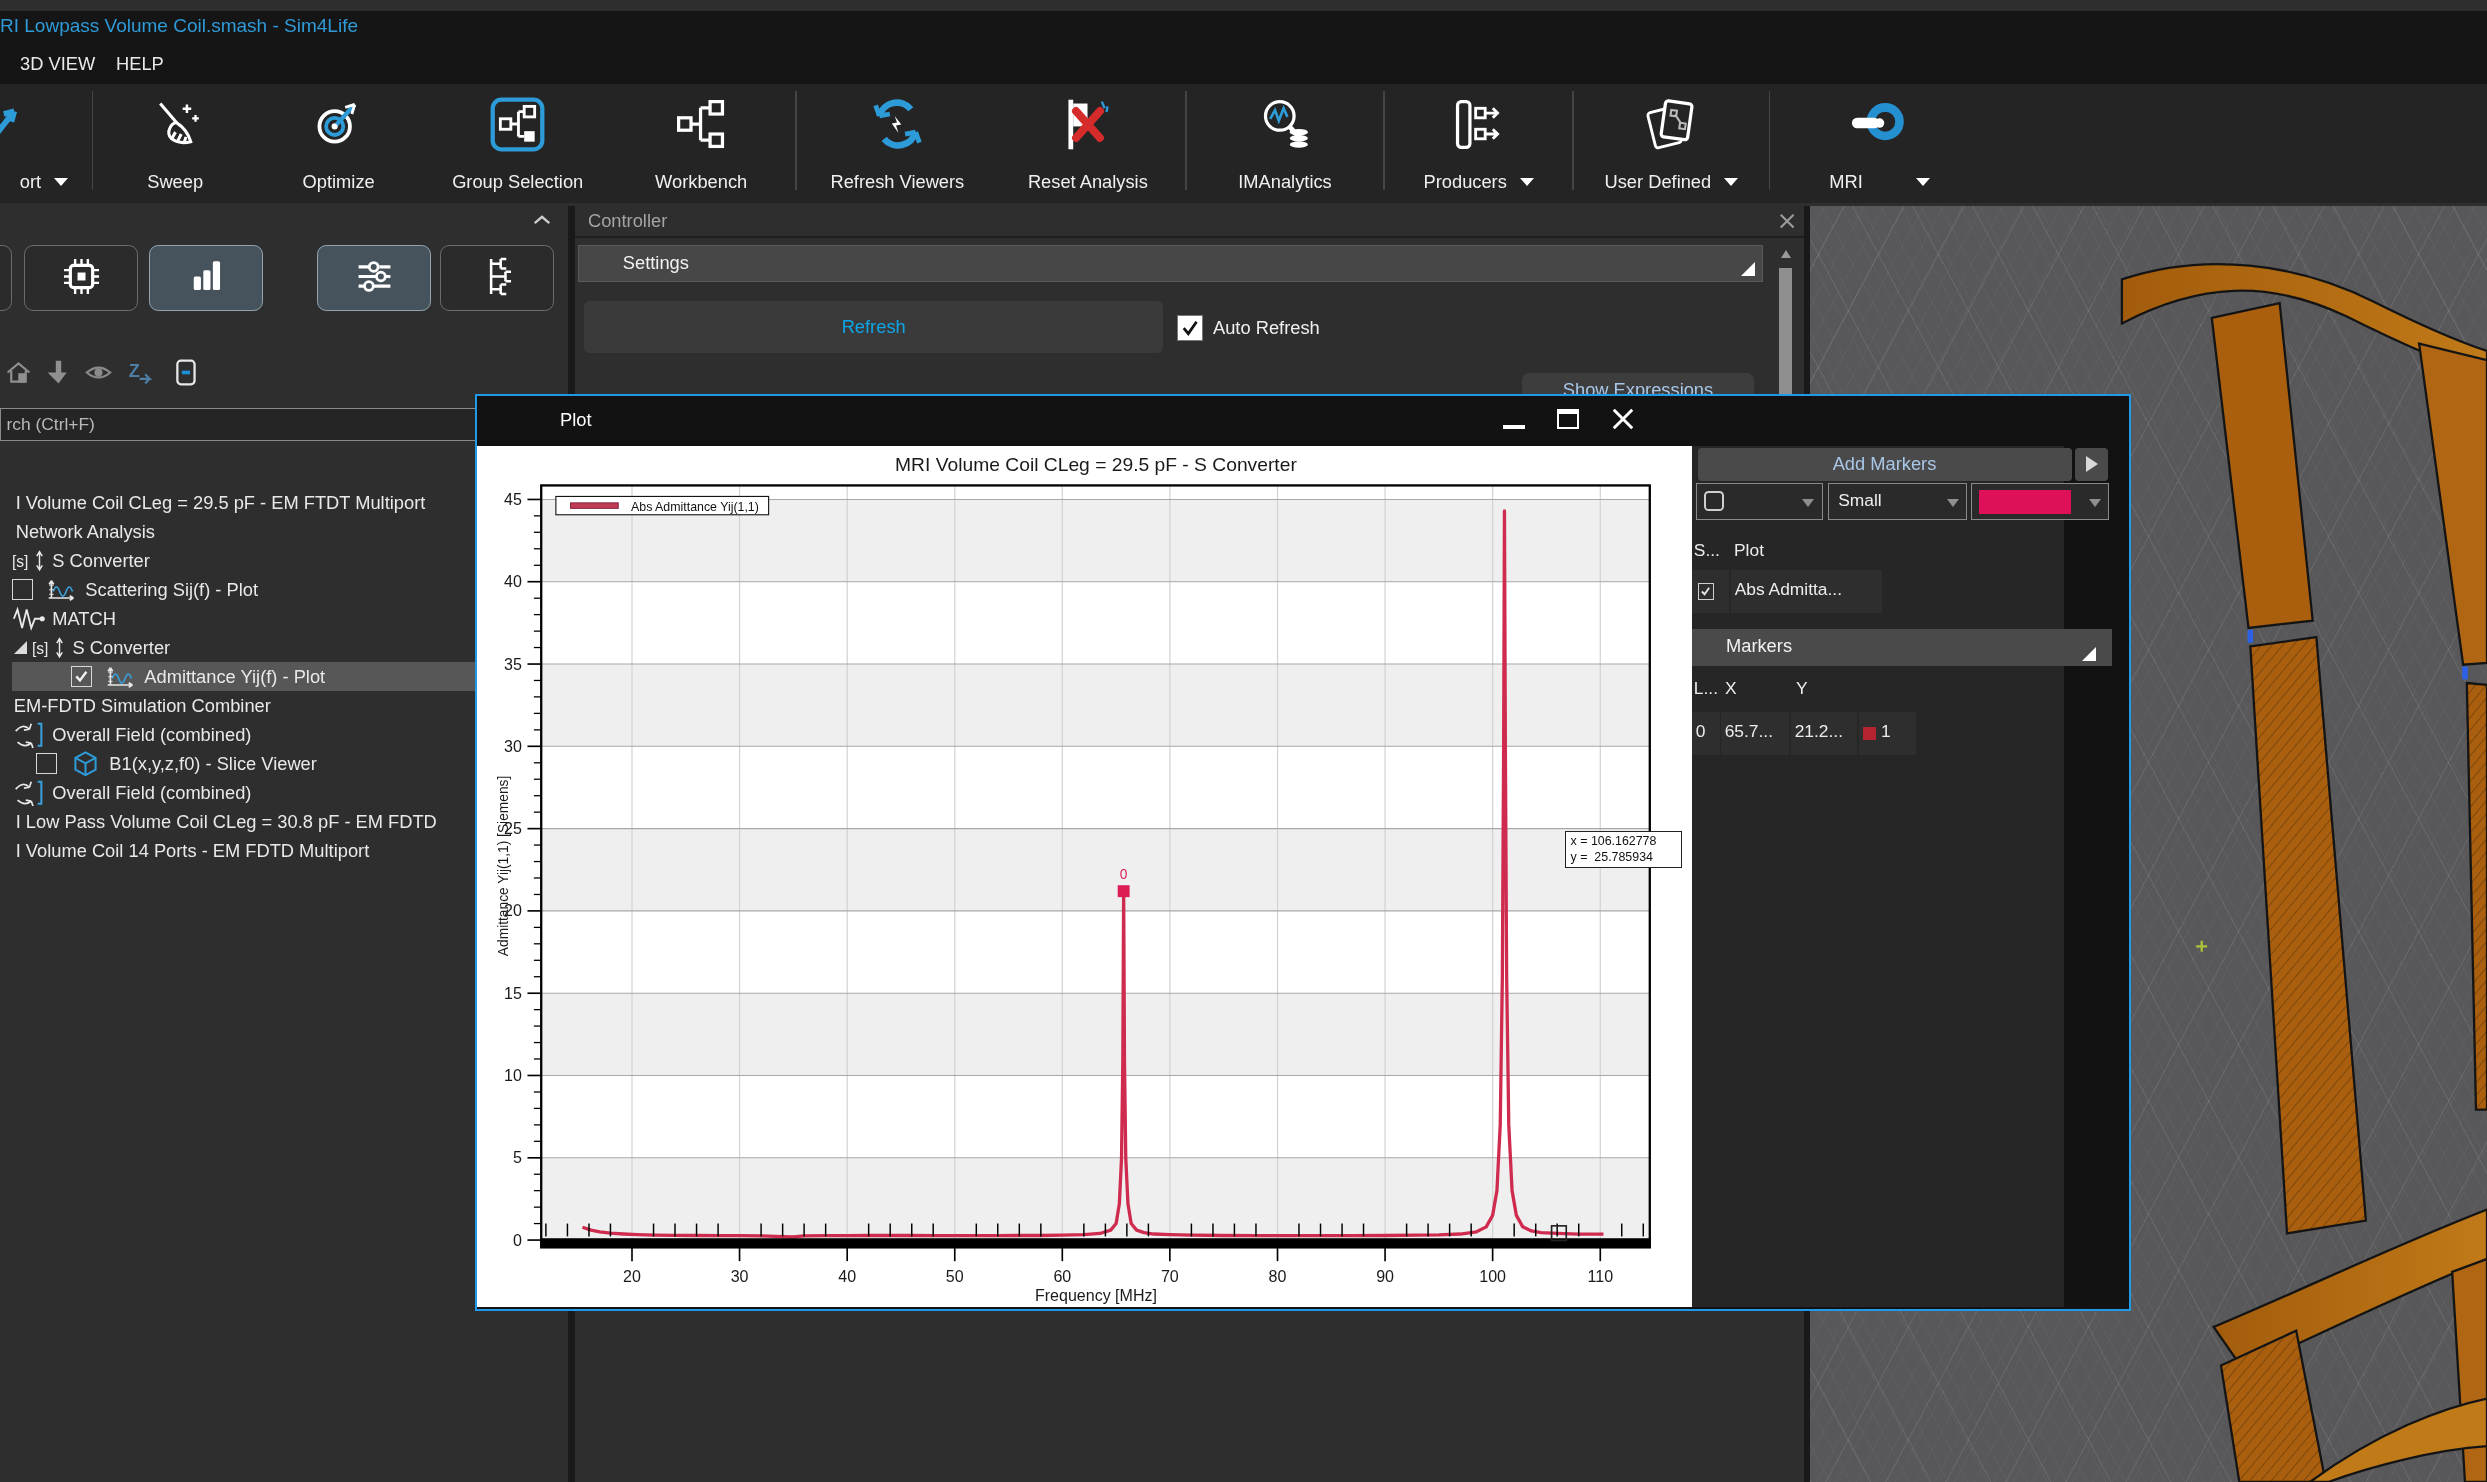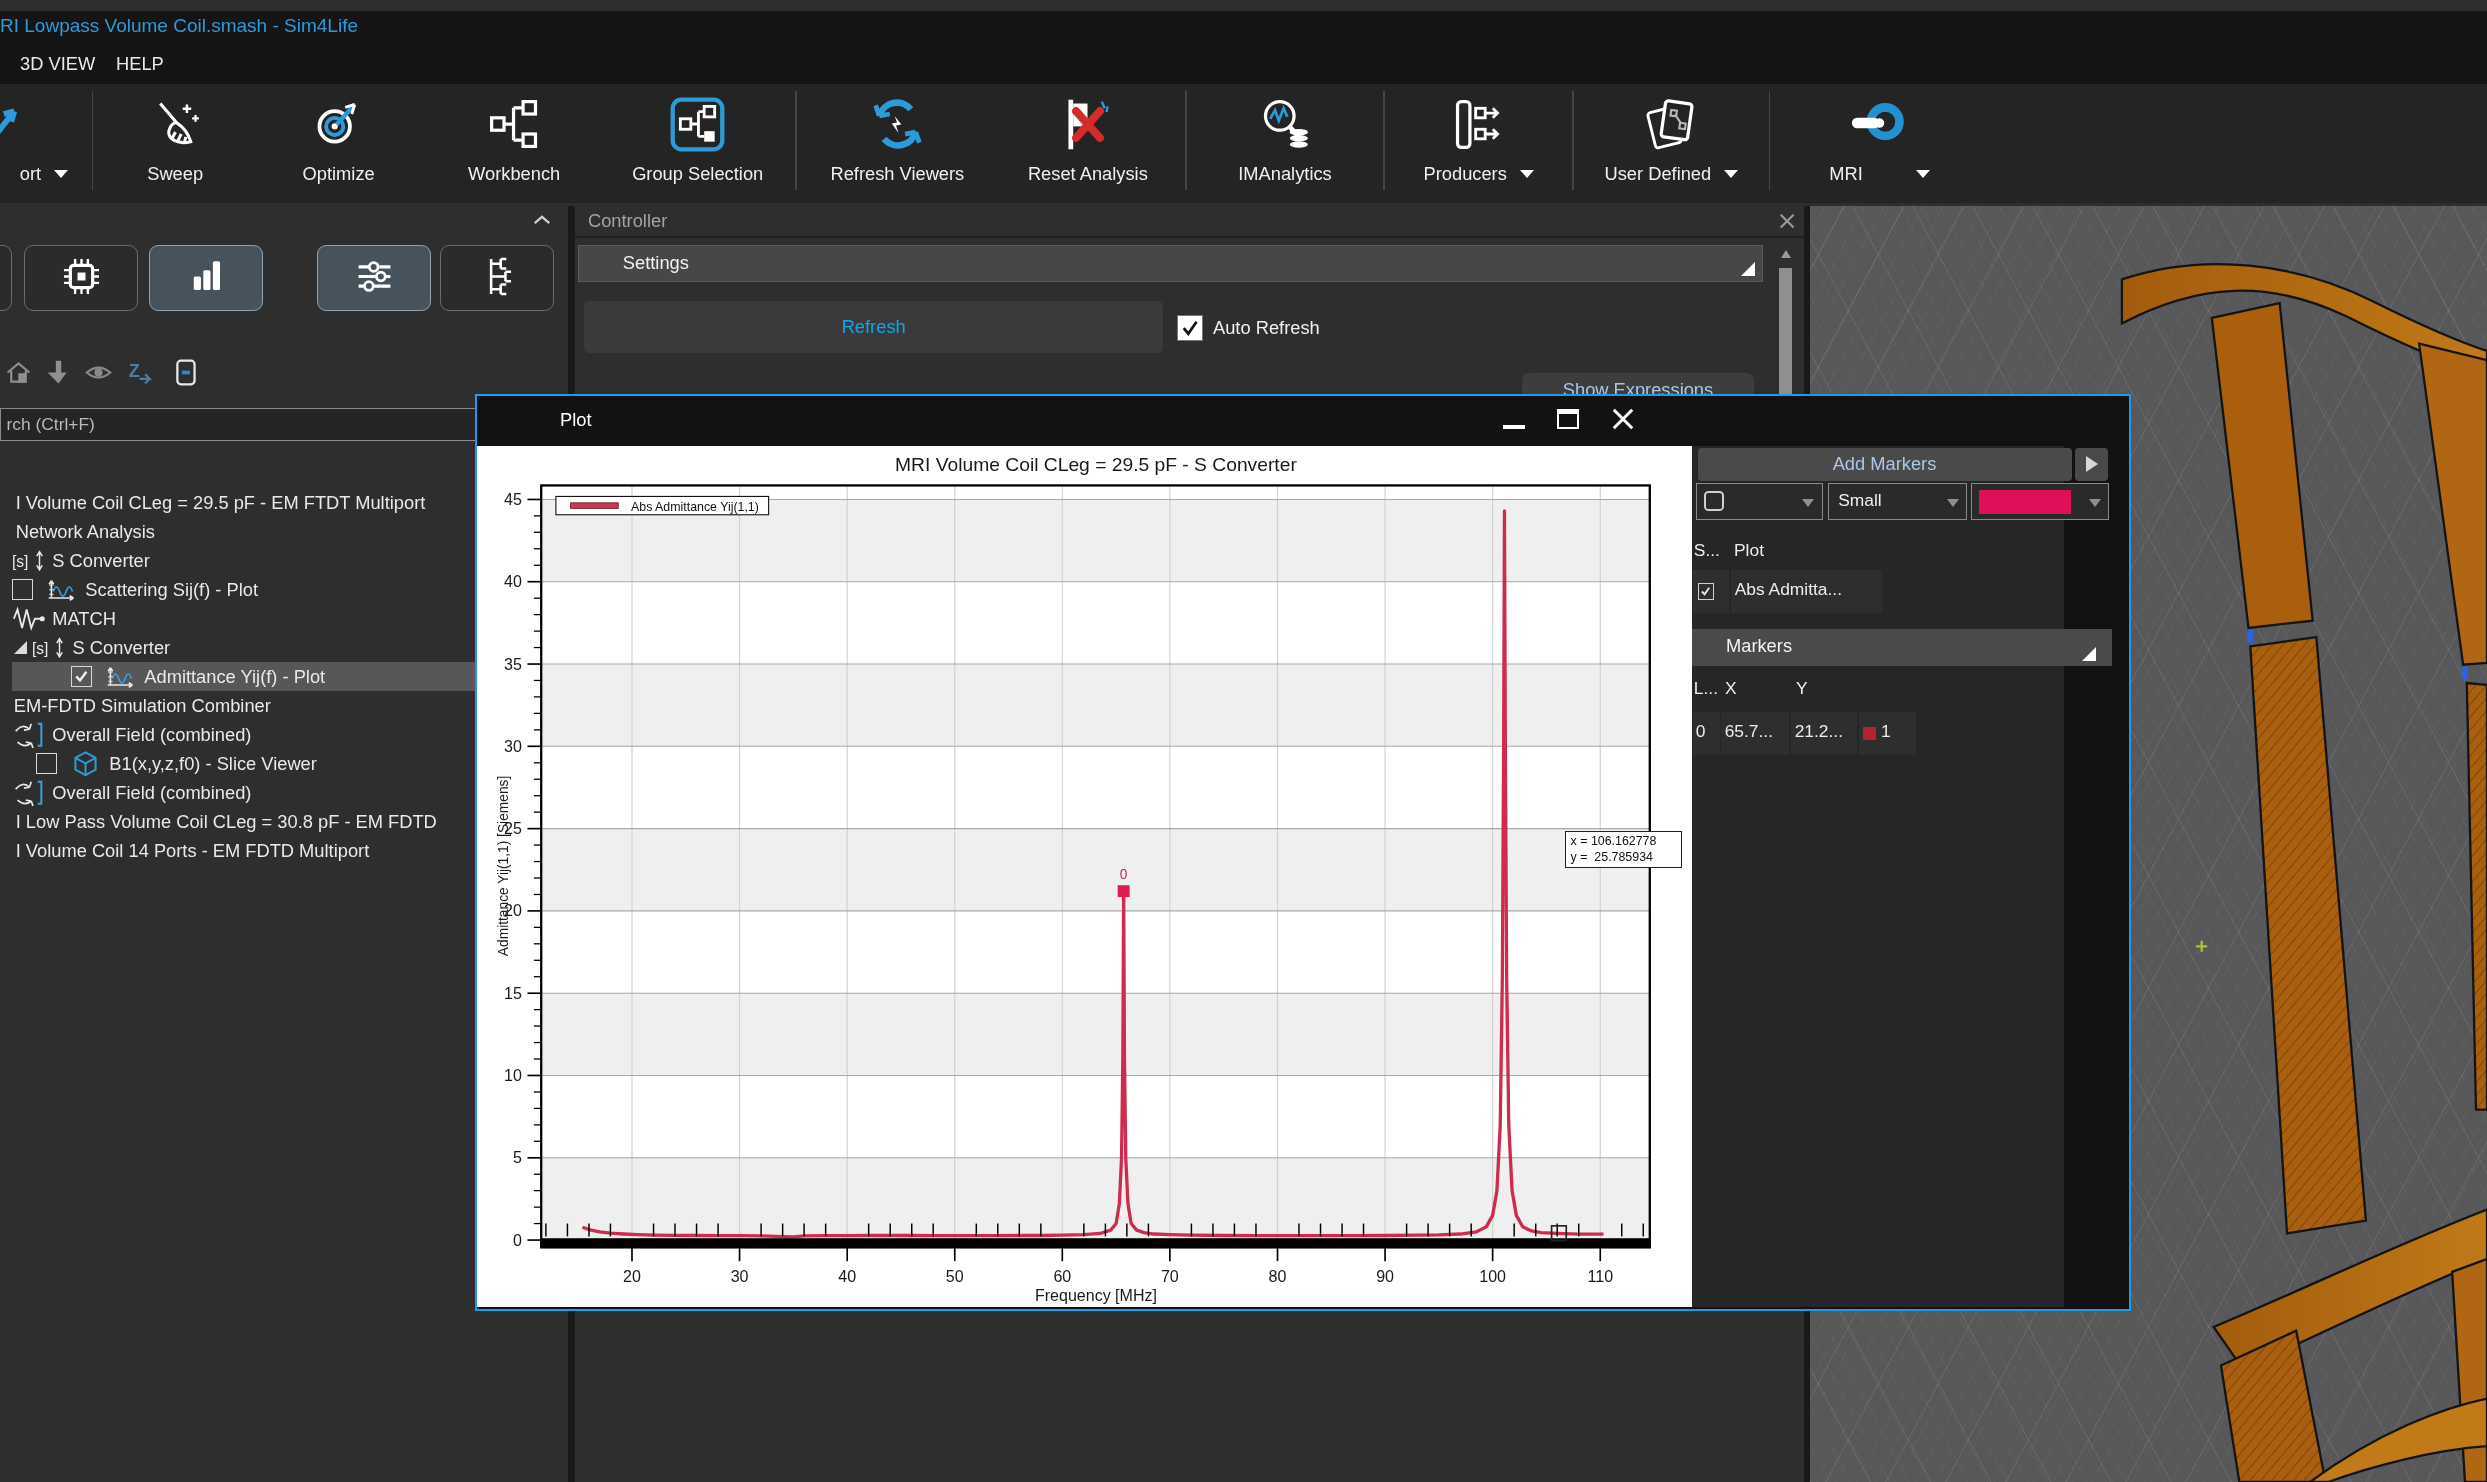--- a/index.html
+++ b/index.html
@@ -8,21 +8,21 @@
   .abs{position:absolute;}
   
   .titlebar{left:0;top:0;width:2487px;height:46px;background:#151515;margin-top:11px;}
   .titlebar span{position:absolute;left:0;top:3.7px;font-size:19px;color:#2e9ad7;}
   .menubar{left:0;top:46px;width:2487px;height:39px;background:#151515;}
   .menubar .mi{position:absolute;top:7.3px;font-size:18.3px;color:#e9e9e9;cursor:default;}
   .toolbar{left:0;top:84px;width:2487px;height:119px;background:#242424;display:flex;align-items:stretch;}
   .tb-item{position:relative;display:flex;flex-direction:column;align-items:center;justify-content:flex-start;padding-top:7.3px;box-sizing:border-box;}
   .tb-ic{height:66px;display:flex;align-items:center;justify-content:center;}
   .tb-ic svg{width:61px;height:61px;}
-  .tb-lb{margin-top:6px;font-size:18.3px;color:#f0f0f0;white-space:nowrap;display:flex;align-items:center;}
+  .tb-lb{margin-top:14px;font-size:18.3px;color:#f0f0f0;white-space:nowrap;display:flex;align-items:center;}
   .caret{width:0;height:0;border-left:7.3px solid transparent;border-right:7.3px solid transparent;border-top:8.3px solid #fff;margin-left:13px;display:inline-block;}
   .tb-item.mri-item .caret{margin-left:53px;}
   .tb-sep{width:1.8px;background:#454545;margin:7.3px 3.7px 13px 3.7px;}
   .tb-first .tb-ic{position:relative;left:-14.7px;}
   
   .explorer{left:0;top:206px;width:568px;height:1276px;background:#2e2e2e;}
   .vbtn{position:absolute;top:39px;height:66px;border:1.8px solid #6c6c6c;border-radius:9.2px;background:#2b2b2b;box-sizing:border-box;display:flex;align-items:center;justify-content:center;}
   .vbtn svg{width:51px;height:51px;}
   .vbtn.sel{background:#46535c;border-color:#92a5af;}
   .chev{position:absolute;}
@@ -134,45 +134,45 @@
             <circle cx="28" cy="34" r="9" stroke="#2d9bd8" stroke-width="4"></circle>
             <circle cx="28" cy="34" r="3.2" fill="#fff"></circle>
             <path d="M30 32 L49 11" stroke="#2d9bd8" stroke-width="4.5"></path>
             <path d="M49 11 l-3 10 M49 11 l-10 3" stroke="#fff" stroke-width="3"></path>
           </svg>
         </div>
         <div class="tb-lb">
           <span>Optimize</span>
         </div>
       </div>
-      <div class="tb-item" style="width: 180px;">
-        <div class="tb-ic">
-          <svg viewBox="0 0 64 64" fill="none" stroke="#fff" stroke-width="3.4">
-            <rect x="8" y="25" width="13" height="13"></rect>
-            <rect x="41" y="8" width="13" height="13"></rect>
-            <rect x="41" y="42" width="13" height="13"></rect>
-            <path d="M21 31.5 h10 M31 14.5 v34 M31 14.5 h10 M31 48.5 h10"></path>
-          </svg>
-        </div>
-        <div class="tb-lb">
-          <span>Workbench</span>
-        </div>
-      </div>
       <div class="tb-item" style="width: 187px;">
         <div class="tb-ic">
           <svg viewBox="0 0 64 64">
             <rect x="6" y="6" width="52" height="52" rx="9" fill="none" stroke="#2d9bd8" stroke-width="4.5"></rect>
             <rect x="14" y="26" width="11" height="11" fill="none" stroke="#fff" stroke-width="3"></rect>
             <path d="M25 31.5 h8 M33 18.5 v26 M33 18.5 h6 M33 44.5 h6" stroke="#fff" stroke-width="3" fill="none"></path>
             <rect x="39" y="13" width="11" height="11" fill="none" stroke="#fff" stroke-width="3"></rect>
             <rect x="39" y="39" width="11" height="11" fill="#fff"></rect>
           </svg>
         </div>
         <div class="tb-lb">
           <span>Group Selection</span>
+        </div>
+      </div>
+      <div class="tb-item" style="width: 180px;">
+        <div class="tb-ic">
+          <svg viewBox="0 0 64 64" fill="none" stroke="#fff" stroke-width="3.4">
+            <rect x="8" y="25" width="13" height="13"></rect>
+            <rect x="41" y="8" width="13" height="13"></rect>
+            <rect x="41" y="42" width="13" height="13"></rect>
+            <path d="M21 31.5 h10 M31 14.5 v34 M31 14.5 h10 M31 48.5 h10"></path>
+          </svg>
+        </div>
+        <div class="tb-lb">
+          <span>Workbench</span>
         </div>
       </div>
       <div class="tb-sep"></div>
       <div class="tb-item" style="width: 194px;">
         <div class="tb-ic">
           <svg viewBox="0 0 64 64" fill="none">
             <path d="M46 16 A19 19 0 0 0 13 23" stroke="#2d9bd8" stroke-width="7"></path>
             <path d="M13 23 l-4 -11 M13 23 l11 -2" stroke="#2d9bd8" stroke-width="5"></path>
             <path d="M18 47 A19 19 0 0 0 51 40" stroke="#2d9bd8" stroke-width="7"></path>
             <path d="M51 40 l4 11 M51 40 l-11 2" stroke="#2d9bd8" stroke-width="5"></path>

